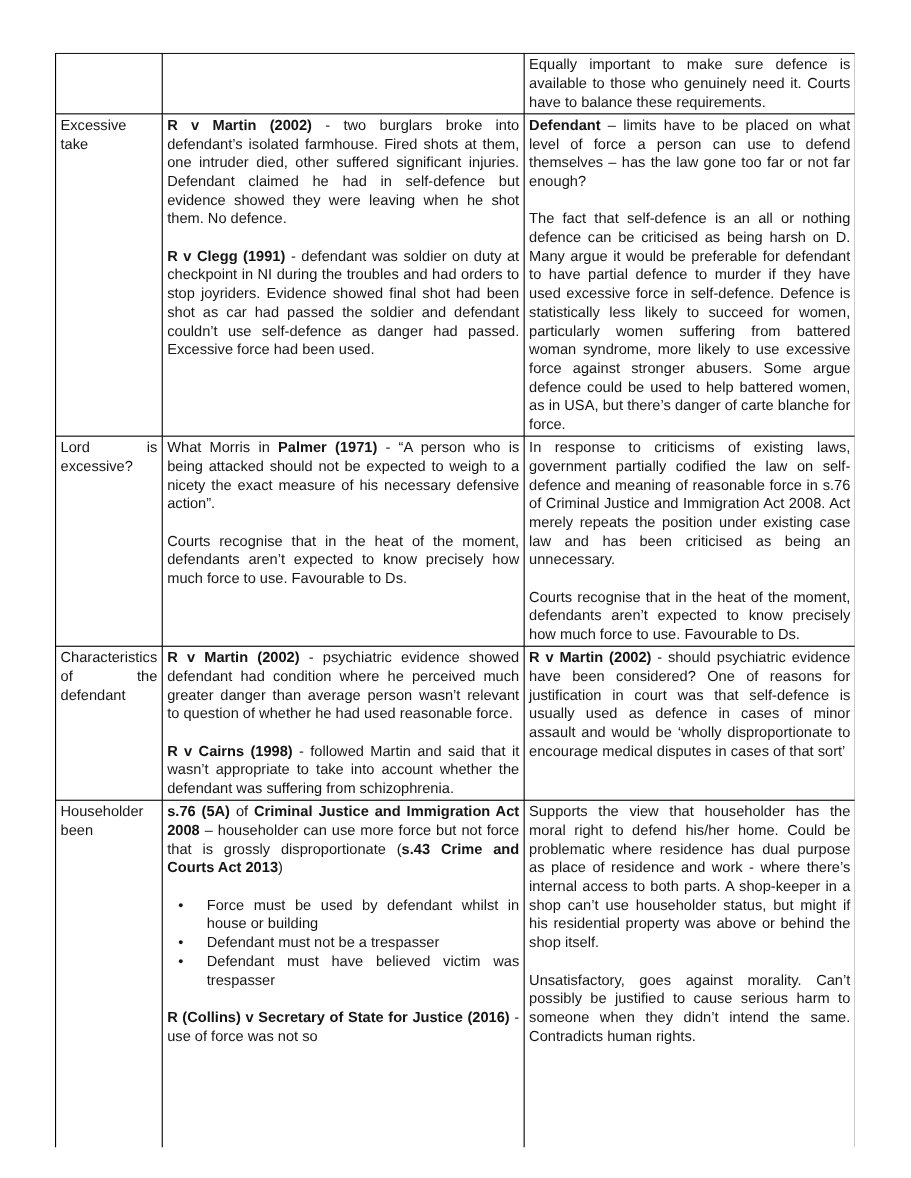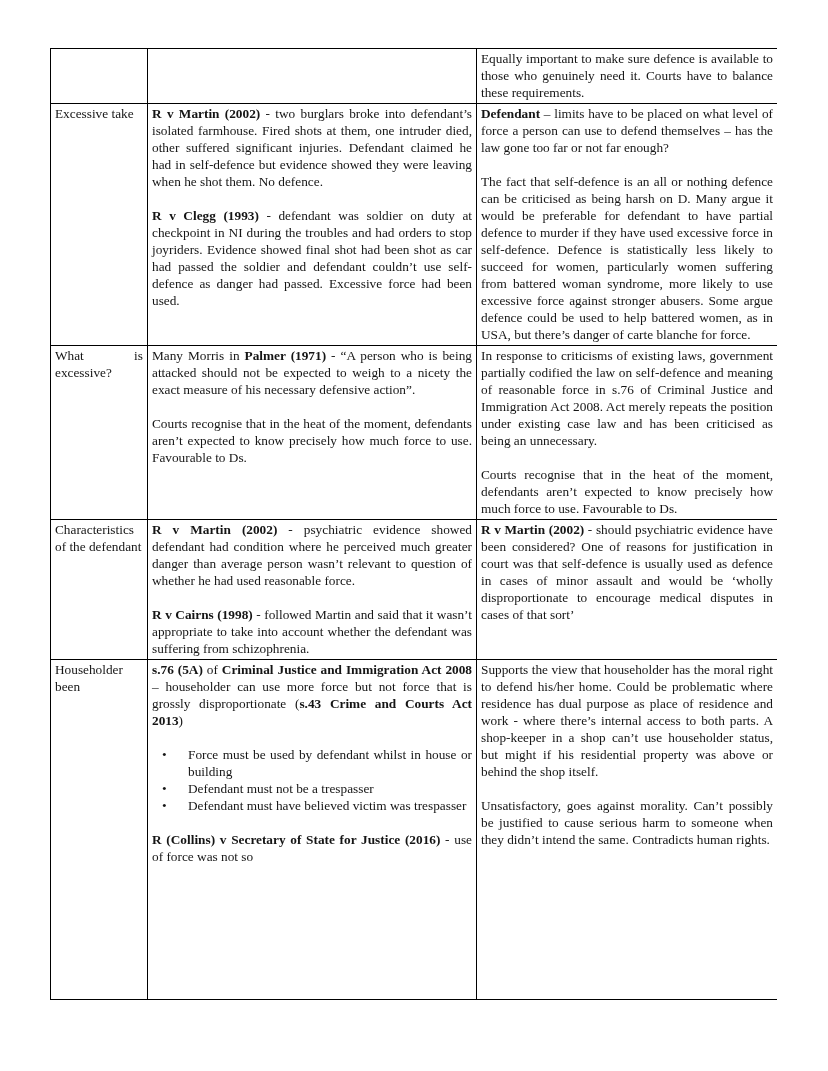--- a/index.html
+++ b/index.html
@@ -13,21 +13,20 @@
     font-family: "Liberation Sans", sans-serif;
     color: #151515;
   }
   .table-wrap {
     position: absolute;
     left: 50px;
     top: 48px;
     width: 727px;
     height: 995px;
     overflow: hidden;
-    font-family: Liberation Serif, serif;
   }
   table.notes {
     border-collapse: collapse;
     width: 727px;
     table-layout: fixed;
   }
   table.notes td {
     border: 1px solid #000000;
     vertical-align: top;
     padding: 1px 4px 2px 4px;
@@ -67,34 +66,34 @@
               <div class="para"><span>Equally important to make sure defence is available to those who genuinely need it. Courts have to balance these requirements.</span></div>
             </td>
           </tr>
           <tr>
             <td class="cell-topic">
               <div class="para"><span>Excessive take</span></div>
             </td>
             <td class="cell-law">
               <div class="para"><b>R v Martin (2002)</b><span> - two burglars broke into defendant’s isolated farmhouse. Fired shots at them, one intruder died, other suffered significant injuries. Defendant claimed he had in self-defence but evidence showed they were leaving when he shot them. No defence.</span></div>
               <div class="blank"></div>
-              <div class="para"><b>R v Clegg (1993)</b><span> - defendant was soldier on duty at checkpoint in NI during the troubles and had orders to stop joyriders. Evidence showed final shot had been shot as car had passed the soldier and defendant couldn’t use self-defence as danger had passed. Excessive force had been used.</span></div>
+              <div class="para"><b>R v Clegg (1991)</b><span> - defendant was soldier on duty at checkpoint in NI during the troubles and had orders to stop joyriders. Evidence showed final shot had been shot as car had passed the soldier and defendant couldn’t use self-defence as danger had passed. Excessive force had been used.</span></div>
             </td>
             <td class="cell-evaluation">
               <div class="para"><b>Defendant</b><span> – limits have to be placed on what level of force a person can use to defend themselves – has the law gone too far or not far enough?</span></div>
               <div class="blank"></div>
               <div class="para"><span>The fact that self-defence is an all or nothing defence can be criticised as being harsh on D. Many argue it would be preferable for defendant to have partial defence to murder if they have used excessive force in self-defence. Defence is statistically less likely to succeed for women, particularly women suffering from battered woman syndrome, more likely to use excessive force against stronger abusers. Some argue defence could be used to help battered women, as in USA, but there’s danger of carte blanche for force.</span></div>
             </td>
           </tr>
           <tr>
             <td class="cell-topic">
-              <div class="para"><span>What is excessive?</span></div>
+              <div class="para"><span>Lord is excessive?</span></div>
             </td>
             <td class="cell-law">
-              <div class="para"><span>Many Morris in </span><b>Palmer (1971)</b><span> - “A person who is being attacked should not be expected to weigh to a nicety the exact measure of his necessary defensive action”.</span></div>
+              <div class="para"><span>What Morris in </span><b>Palmer (1971)</b><span> - “A person who is being attacked should not be expected to weigh to a nicety the exact measure of his necessary defensive action”.</span></div>
               <div class="blank"></div>
               <div class="para"><span>Courts recognise that in the heat of the moment, defendants aren’t expected to know precisely how much force to use. Favourable to Ds.</span></div>
             </td>
             <td class="cell-evaluation">
               <div class="para"><span>In response to criticisms of existing laws, government partially codified the law on self-defence and meaning of reasonable force in s.76 of Criminal Justice and Immigration Act 2008. Act merely repeats the position under existing case law and has been criticised as being an unnecessary.</span></div>
               <div class="blank"></div>
               <div class="para"><span>Courts recognise that in the heat of the moment, defendants aren’t expected to know precisely how much force to use. Favourable to Ds.</span></div>
             </td>
           </tr>
           <tr>

